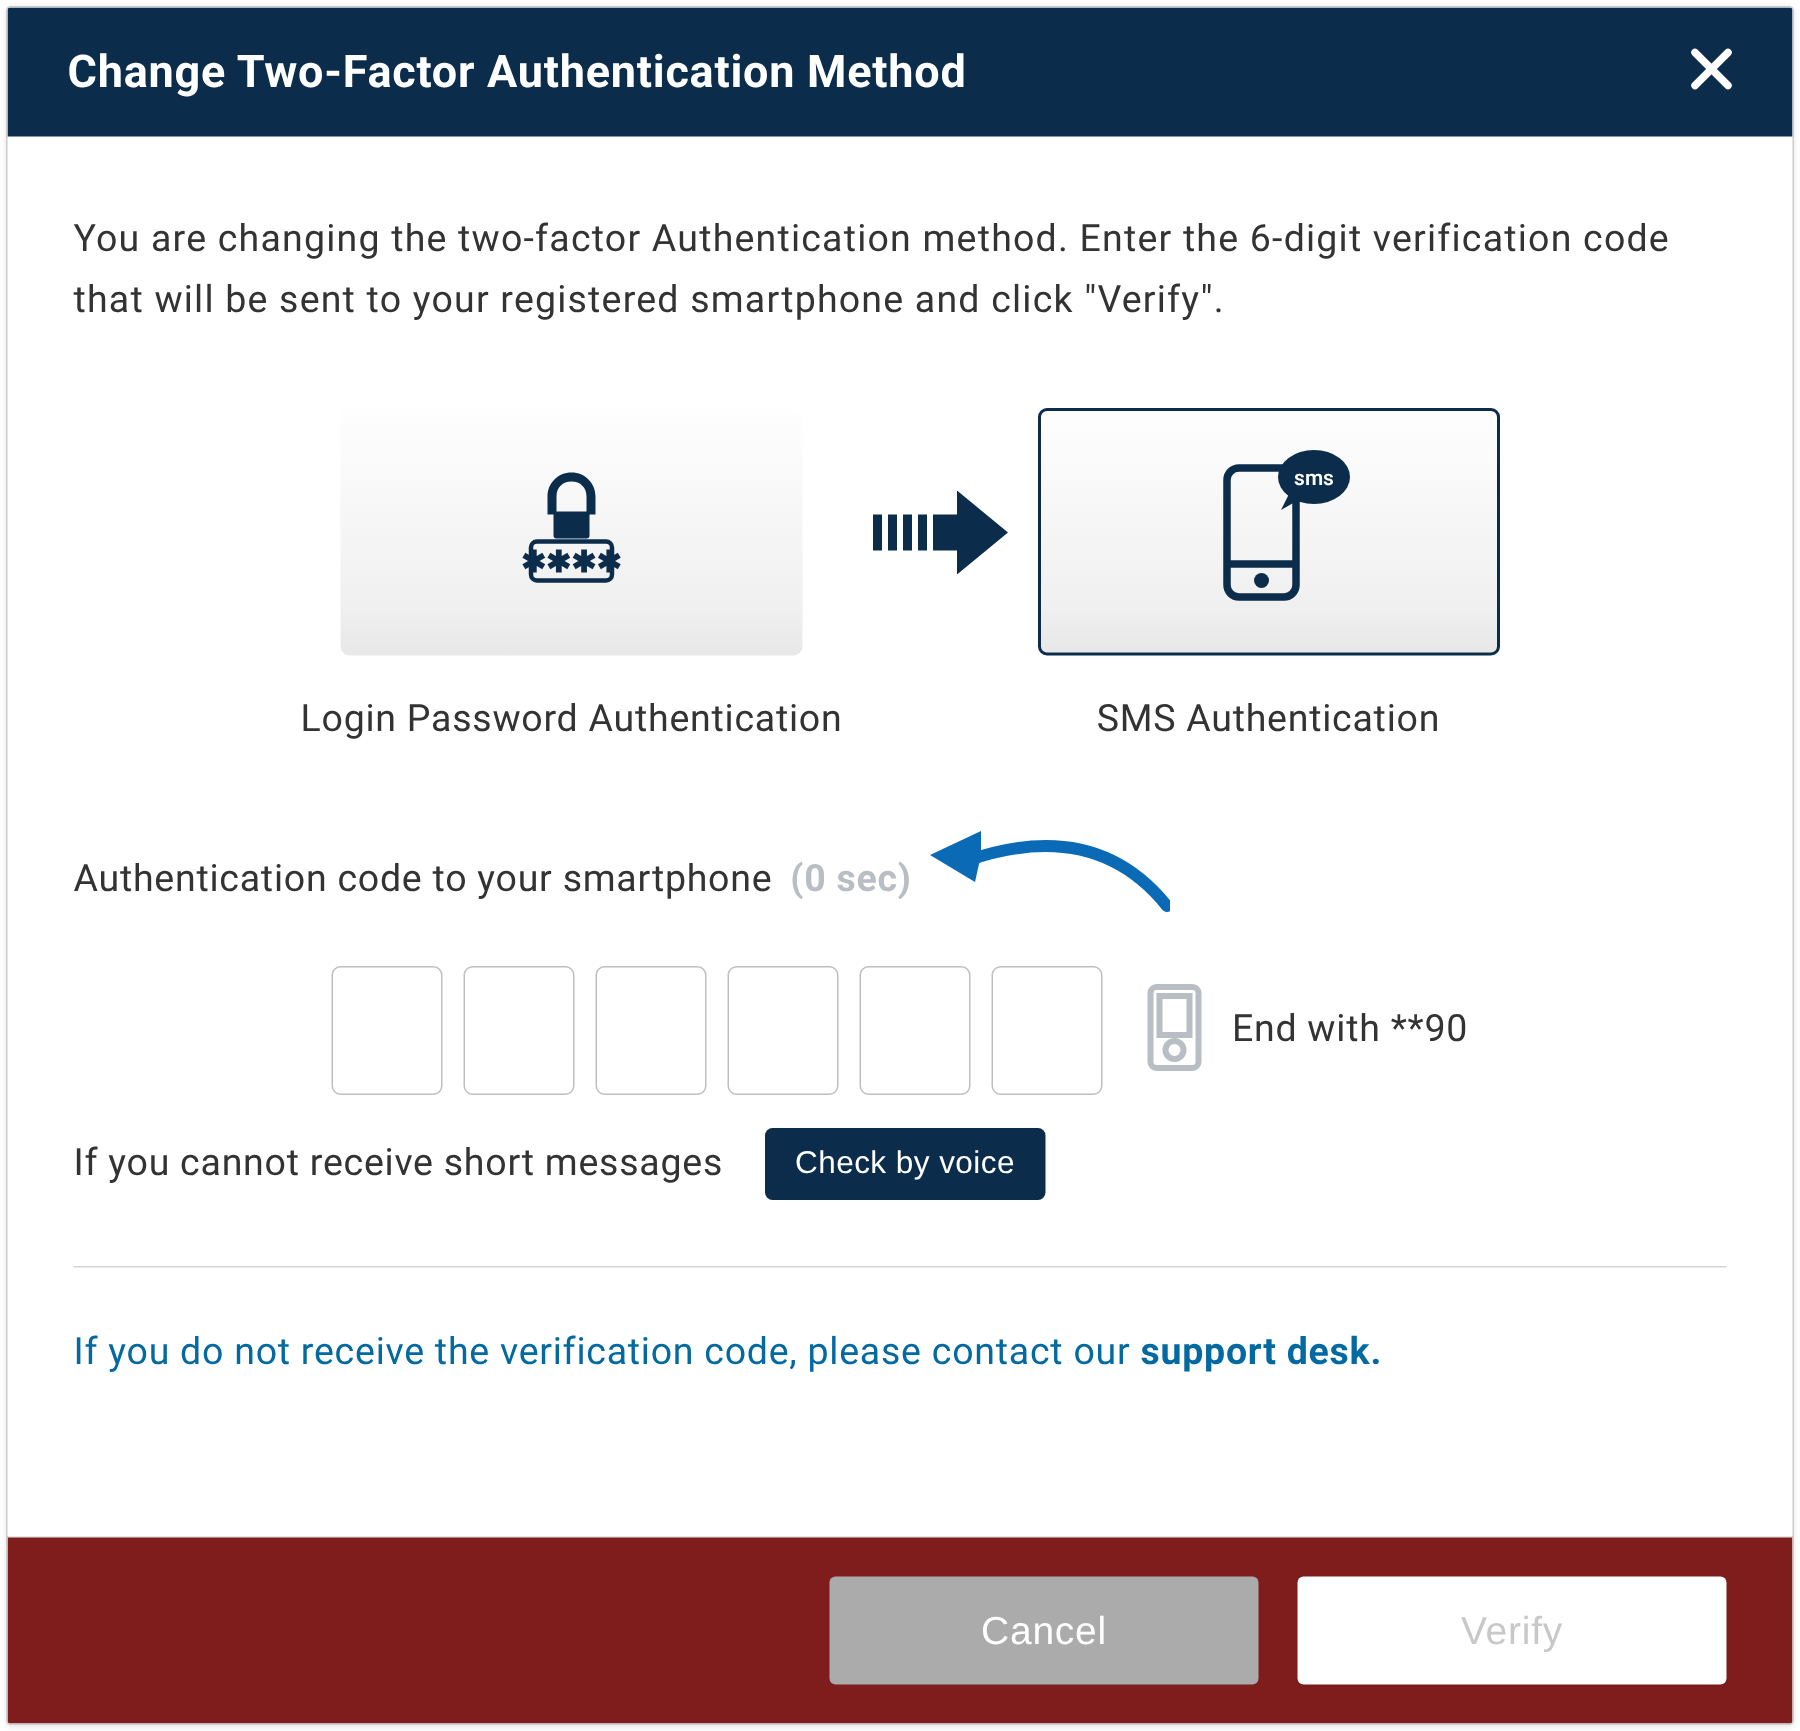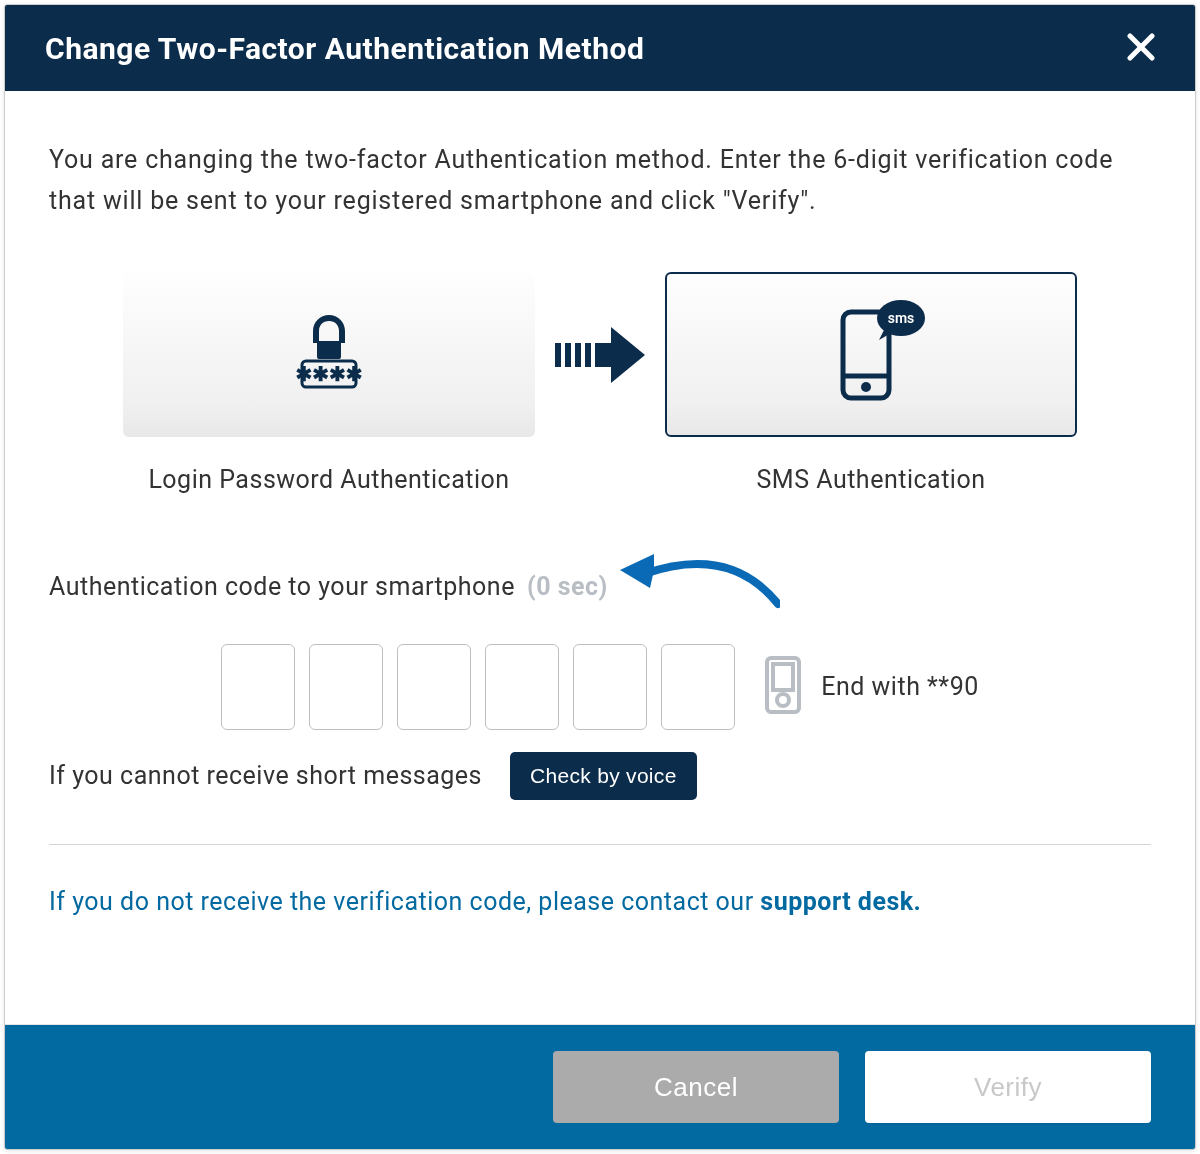--- a/index.html
+++ b/index.html
@@ -66,21 +66,21 @@
       gap: 20px;
       margin-bottom: 56px;
     }
     .method-group {
       display: flex;
       flex-direction: column;
       align-items: center;
       gap: 28px;
     }
     .method-card {
-      width: 412px;
+      width: 308px;
       height: 165px;
       border-radius: 6px;
       background: linear-gradient(to bottom, #fefefe 0%, #f0f0f0 80%, #e8e8e8 100%);
       display: flex;
       align-items: center;
       justify-content: center;
     }
     .method-card.selected {
       border: 2px solid #0b2c4a;
     }
@@ -191,21 +191,21 @@
       font-size: 25px;
       color: #0369a1;
       letter-spacing: 0.5px;
       margin-top: 36px;
     }
     .support-link {
       font-weight: 700;
       cursor: pointer;
     }
     .modal-footer {
-      background: #0369a1;
+      background: #7f1d1d;
       padding: 26px 44px;
       display: flex;
       justify-content: flex-end;
       gap: 26px;
       border-top: 1px solid #e5e5e5;
     }
     .footer-btn {
       width: 286px;
       height: 72px;
       border: none;

